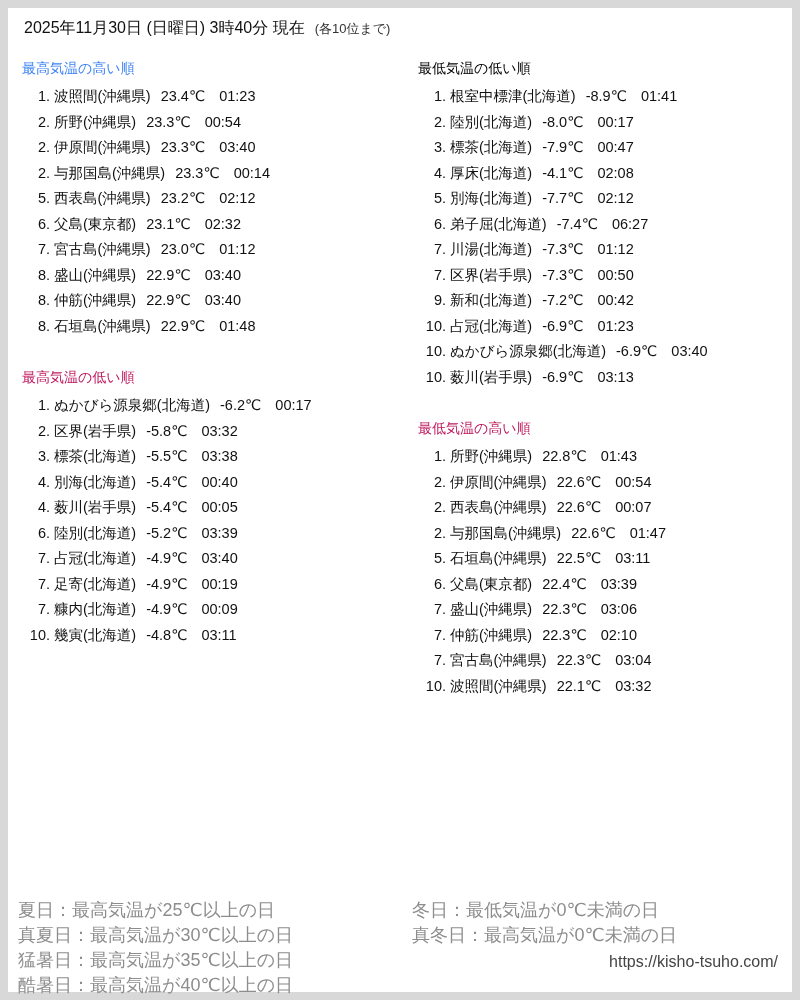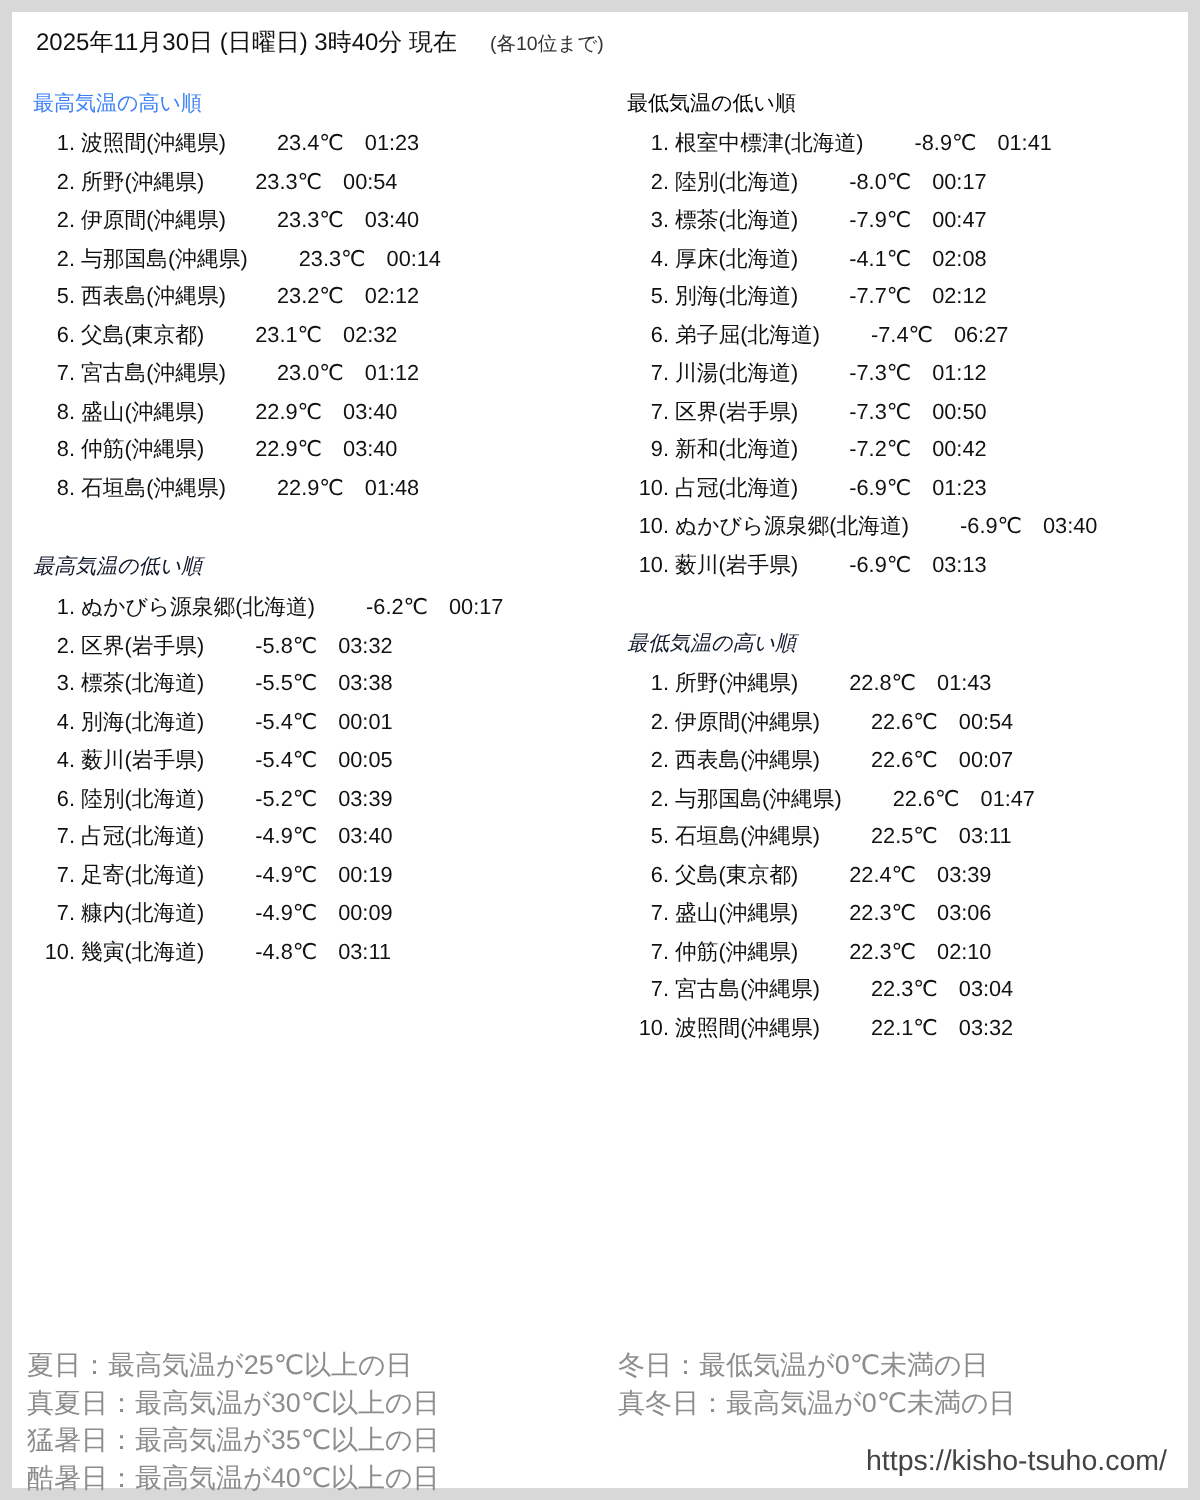--- a/index.html
+++ b/index.html
@@ -32,21 +32,21 @@
     position: absolute;
     left: 16px;
     top: 10px;
     font-size: 16px;
     color: #111111;
     white-space: nowrap;
   }
   .header .sub {
     font-size: 13px;
     color: #333333;
-    margin-left: 22px;
+    margin-left: 10px;
   }
   .col-left {
     position: absolute;
     left: 8px;
     top: 52px;
     width: 390px;
   }
   .col-right {
     position: absolute;
     left: 404px;
@@ -56,21 +56,21 @@
   .block {
     margin-bottom: 8px;
   }
   .block-title {
     font-size: 14px;
     font-weight: normal;
     margin: 0 0 6px 0;
     padding-left: 6px;
   }
   .t-red { color: #3b82f6; }
-  .t-green { color: #0f172a; font-style: italic; }
+  .t-green { color: #be185d; }
   .t-blue { color: #000000; }
   ul.rank {
     list-style: none;
     margin: 0;
     padding: 0;
   }
   ul.rank li {
     font-size: 14.5px;
     color: #111111;
     line-height: 25.5px;
@@ -82,21 +82,20 @@
     width: 34px;
     text-align: right;
     padding-right: 4px;
   }
   .nm {
     display: inline-block;
   }
   .vl {
     display: inline-block;
     padding-left: 10px;
-    margin-left: 24px;
   }
   .tm {
     display: inline-block;
     padding-left: 14px;
   }
   .gap {
     height: 22px;
   }
   .notes-left {
     position: absolute;
@@ -112,22 +111,22 @@
   }
   .notes-left div, .notes-right div {
     font-size: 18px;
     color: #8d8d8d;
     line-height: 25px;
     white-space: nowrap;
   }
   .url {
     position: absolute;
     right: 14px;
-    bottom: 6px;
-    font-size: 19px;
+    bottom: 21px;
+    font-size: 16px;
     color: #444444;
   }
 </style>
 </head>
 <body>
 
 <div class="page">
   <div class="sheet">
 
     <div class="header">
@@ -153,21 +152,21 @@
       </div>
 
       <div class="gap"></div>
 
       <div class="block">
         <div class="block-title t-green">最高気温の低い順</div>
         <ul class="rank">
           <li><span class="rk">1.</span><span class="nm">ぬかびら源泉郷(北海道)</span><span class="vl">-6.2℃</span><span class="tm">00:17</span></li>
           <li><span class="rk">2.</span><span class="nm">区界(岩手県)</span><span class="vl">-5.8℃</span><span class="tm">03:32</span></li>
           <li><span class="rk">3.</span><span class="nm">標茶(北海道)</span><span class="vl">-5.5℃</span><span class="tm">03:38</span></li>
-          <li><span class="rk">4.</span><span class="nm">別海(北海道)</span><span class="vl">-5.4℃</span><span class="tm">00:01</span></li>
+          <li><span class="rk">4.</span><span class="nm">別海(北海道)</span><span class="vl">-5.4℃</span><span class="tm">00:40</span></li>
           <li><span class="rk">4.</span><span class="nm">薮川(岩手県)</span><span class="vl">-5.4℃</span><span class="tm">00:05</span></li>
           <li><span class="rk">6.</span><span class="nm">陸別(北海道)</span><span class="vl">-5.2℃</span><span class="tm">03:39</span></li>
           <li><span class="rk">7.</span><span class="nm">占冠(北海道)</span><span class="vl">-4.9℃</span><span class="tm">03:40</span></li>
           <li><span class="rk">7.</span><span class="nm">足寄(北海道)</span><span class="vl">-4.9℃</span><span class="tm">00:19</span></li>
           <li><span class="rk">7.</span><span class="nm">糠内(北海道)</span><span class="vl">-4.9℃</span><span class="tm">00:09</span></li>
           <li><span class="rk">10.</span><span class="nm">幾寅(北海道)</span><span class="vl">-4.8℃</span><span class="tm">03:11</span></li>
         </ul>
       </div>
 
     </div>

